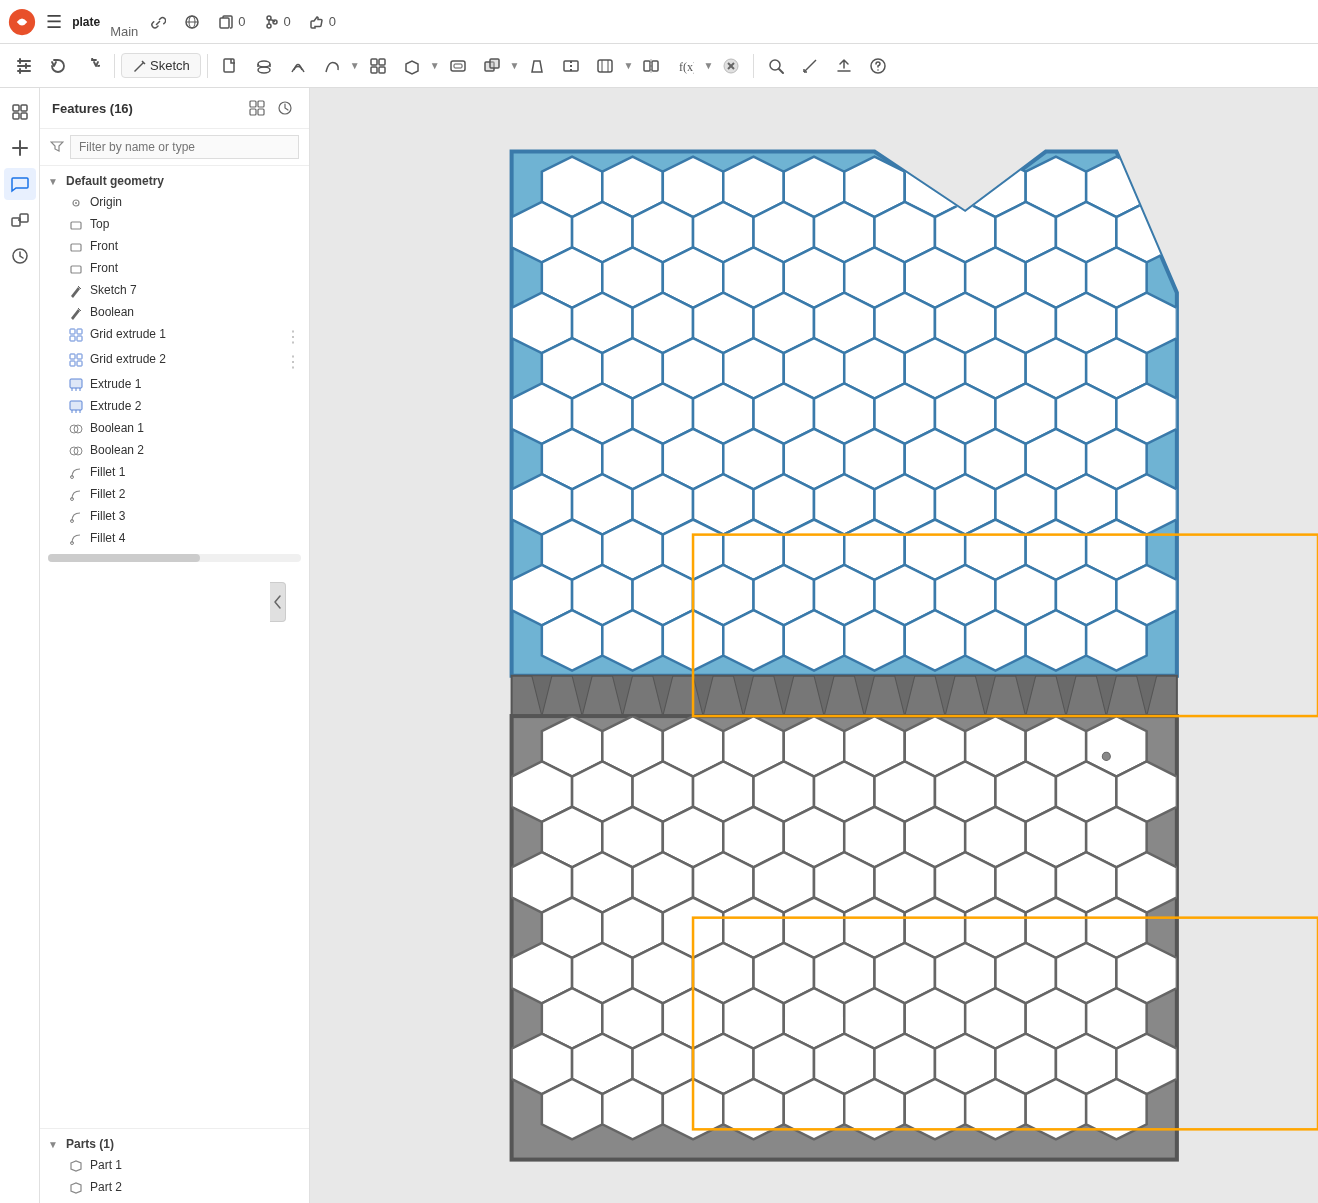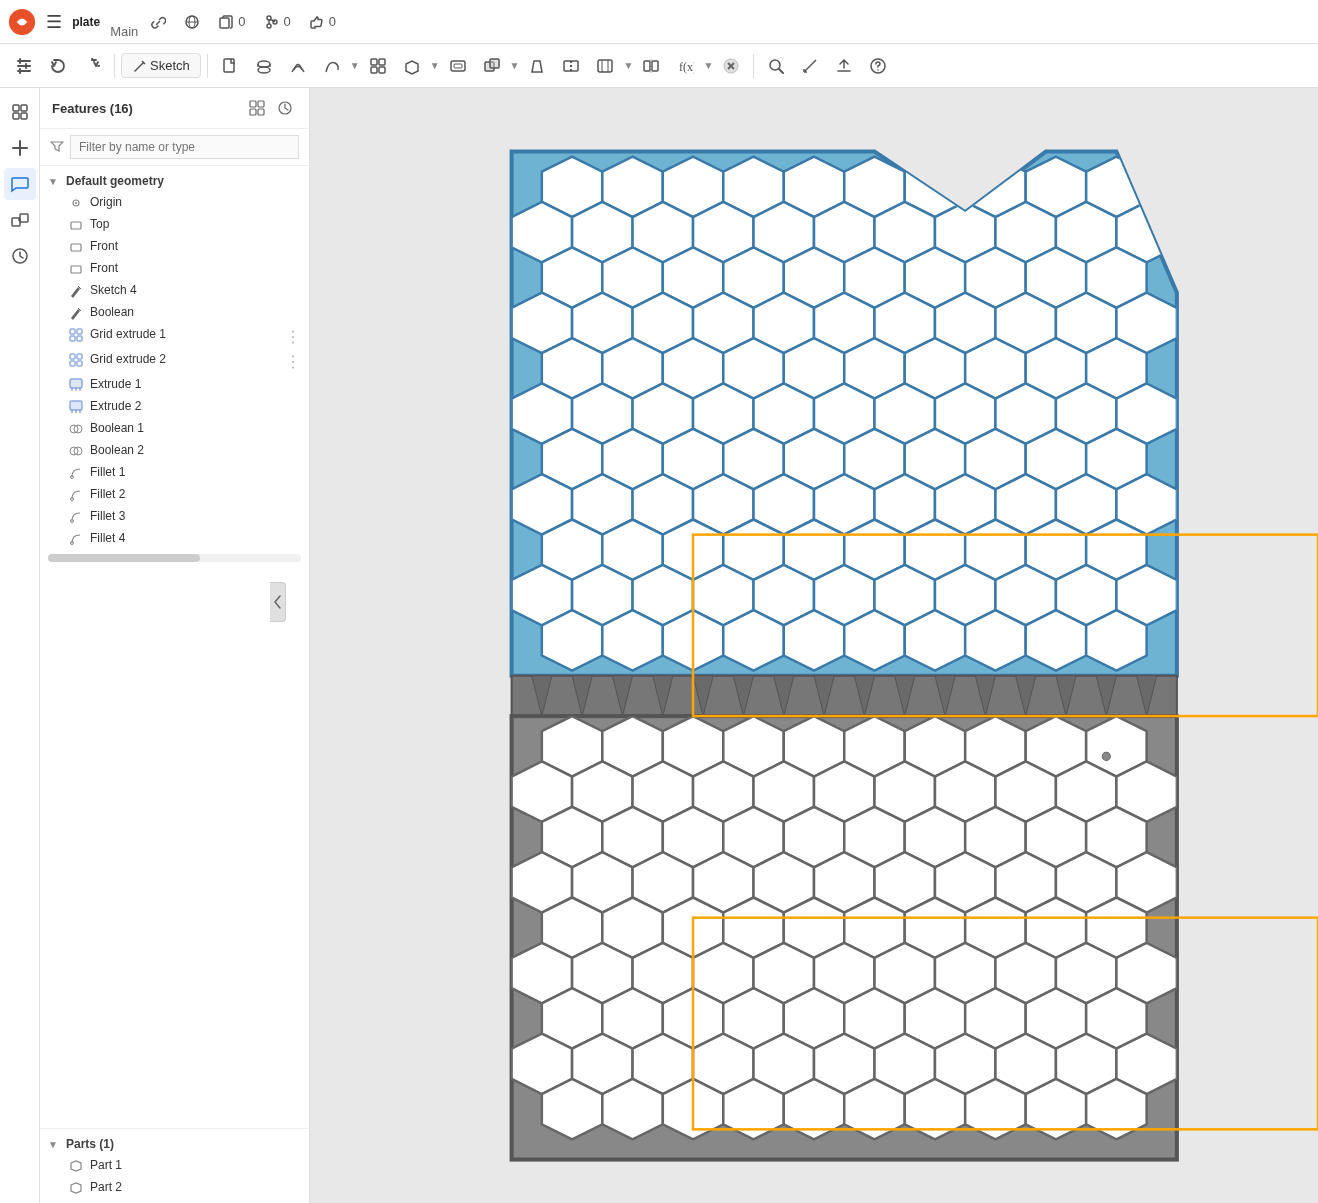--- a/index.html
+++ b/index.html
@@ -387,21 +387,21 @@
         </div>
       </div>
 
       <div class="tree-item">
         <div class="tree-item-icon sketch-icon">
           <svg width="14" height="14" viewBox="0 0 14 14">
               <path d="M2 12 L9 3 L11 5 L4 14Z" fill="#666"></path>
               <line x1="9" y1="2" x2="12" y2="5" stroke="#666" stroke-width="1"></line>
             </svg>
         </div>
-        <span class="tree-item-label">Sketch 4</span>
+        <span class="tree-item-label">Sketch 7</span>
       </div>
       <div class="tree-item">
         <div class="tree-item-icon sketch-icon">
           <svg width="14" height="14" viewBox="0 0 14 14">
               <path d="M2 12 L9 3 L11 5 L4 14Z" fill="#666"></path>
               <line x1="9" y1="2" x2="12" y2="5" stroke="#666" stroke-width="1"></line>
             </svg>
         </div>
         <span class="tree-item-label">Boolean</span>
       </div>

